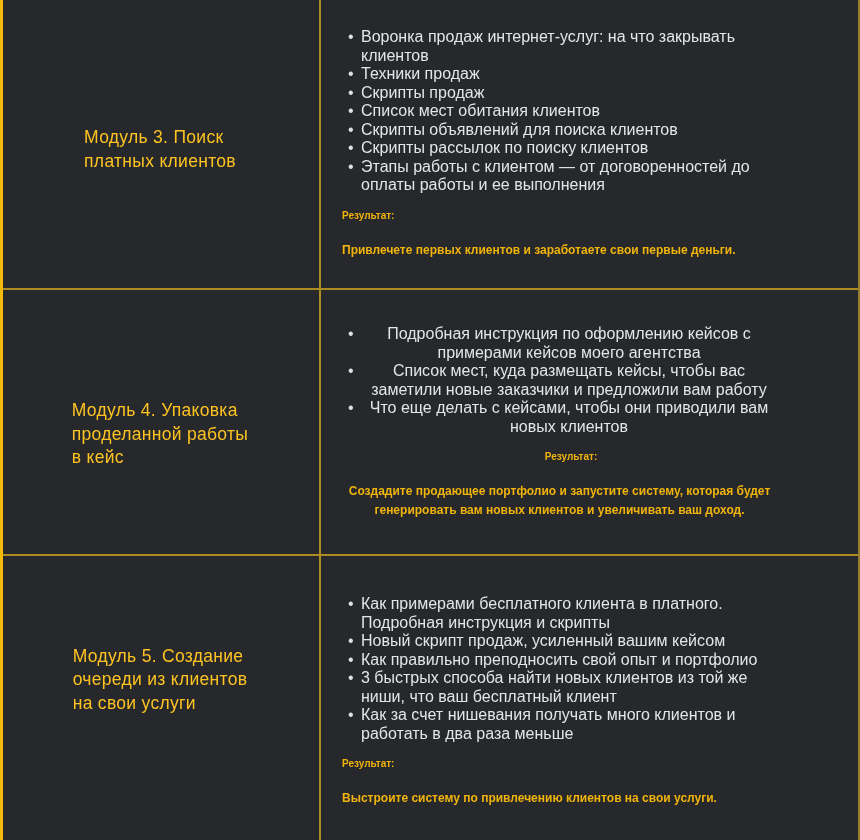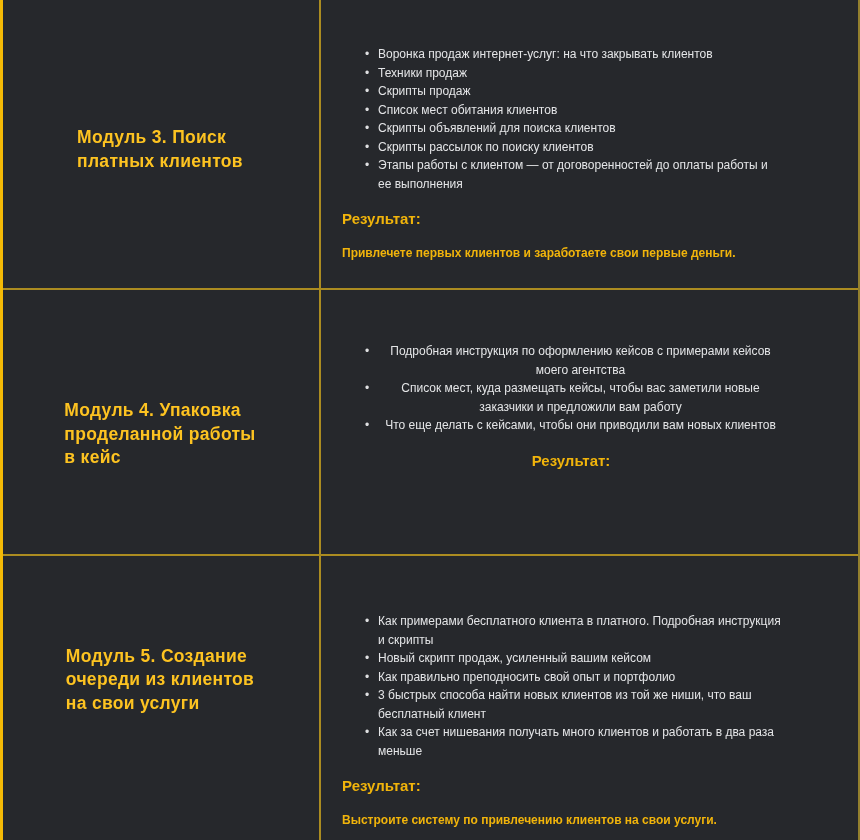--- a/index.html
+++ b/index.html
@@ -28,49 +28,49 @@
   }
   .cell{box-sizing:border-box;}
   .cell-left{
     display:flex;align-items:center;justify-content:center;
   }
   .cell-left.r1{padding-top:10px;}
   .cell-left.r2{padding-top:26px;border-radius:11px;}
   .cell-left.r3{padding-bottom:34px;}
   .module-title{
     color:var(--title-yellow,#fdc321);
-    font-size:17.5px;font-weight:700;
+    font-size:17.5px;font-weight:400;
     line-height:23.5px;letter-spacing:.3px;
     text-align:left;
   }
   .module-title .tline{display:block;}
   .cell-right{
     padding-left:22px;padding-right:60px;
   }
   .cell-right.r1{padding-top:28px;}
   .cell-right.r2{padding-top:36px;text-align:center;}
   .cell-right.r3{padding-top:41px;}
   ul.topics{
-    list-style:none;margin:17px;padding:0;
+    list-style:none;margin:0;padding:0;
     max-width:435px;
     color:var(--body-text,#e4e5e7);
-    font-size:12px;line-height:18.5px;
+    font-size:16px;line-height:18.5px;
   }
   ul.topics li{
     position:relative;padding-left:19px;
   }
   ul.topics li::before{
     content:"\2022";
     position:absolute;left:6px;top:0;
     color:var(--bullet-gray,#dfe0e2);
   }
   .result-label{
     margin-top:12px;
     color:var(--result-yellow,#f1b40b);
-    font-size:15px;font-weight:700;line-height:18px;
+    font-size:10px;font-weight:700;line-height:18px;
   }
   .result-text{
     margin-top:16px;
     max-width:435px;
     color:var(--result-yellow,#f1b40b);
     font-size:12px;font-weight:700;line-height:19px;
   }
   .line{position:absolute;}
   .left-border{left:0;top:0;bottom:0;width:3px;background:var(--left-border-yellow,#f4ba06);}
   .right-border{right:0;top:0;bottom:0;width:2px;background:var(--right-border-gold,#93802e);}
@@ -112,20 +112,21 @@
         <span class="tline">в кейс</span>
       </div>
     </div>
     <div class="cell cell-right r2">
       <ul class="topics">
         <li>Подробная инструкция по оформлению кейсов с примерами кейсов моего агентства</li>
         <li>Список мест, куда размещать кейсы, чтобы вас заметили новые заказчики и предложили вам работу</li>
         <li>Что еще делать с кейсами, чтобы они приводили вам новых клиентов</li>
       </ul>
       <div class="result-label">Результат:</div>
+      <div class="result-text">Создадите продающее портфолио и запустите систему, которая будет генерировать вам новых клиентов и увеличивать ваш доход.</div>
     </div>
 
     <div class="cell cell-left r3">
       <div class="module-title">
         <span class="tline">Модуль 5. Создание</span>
         <span class="tline">очереди из клиентов</span>
         <span class="tline">на свои услуги</span>
       </div>
     </div>
     <div class="cell cell-right r3">

